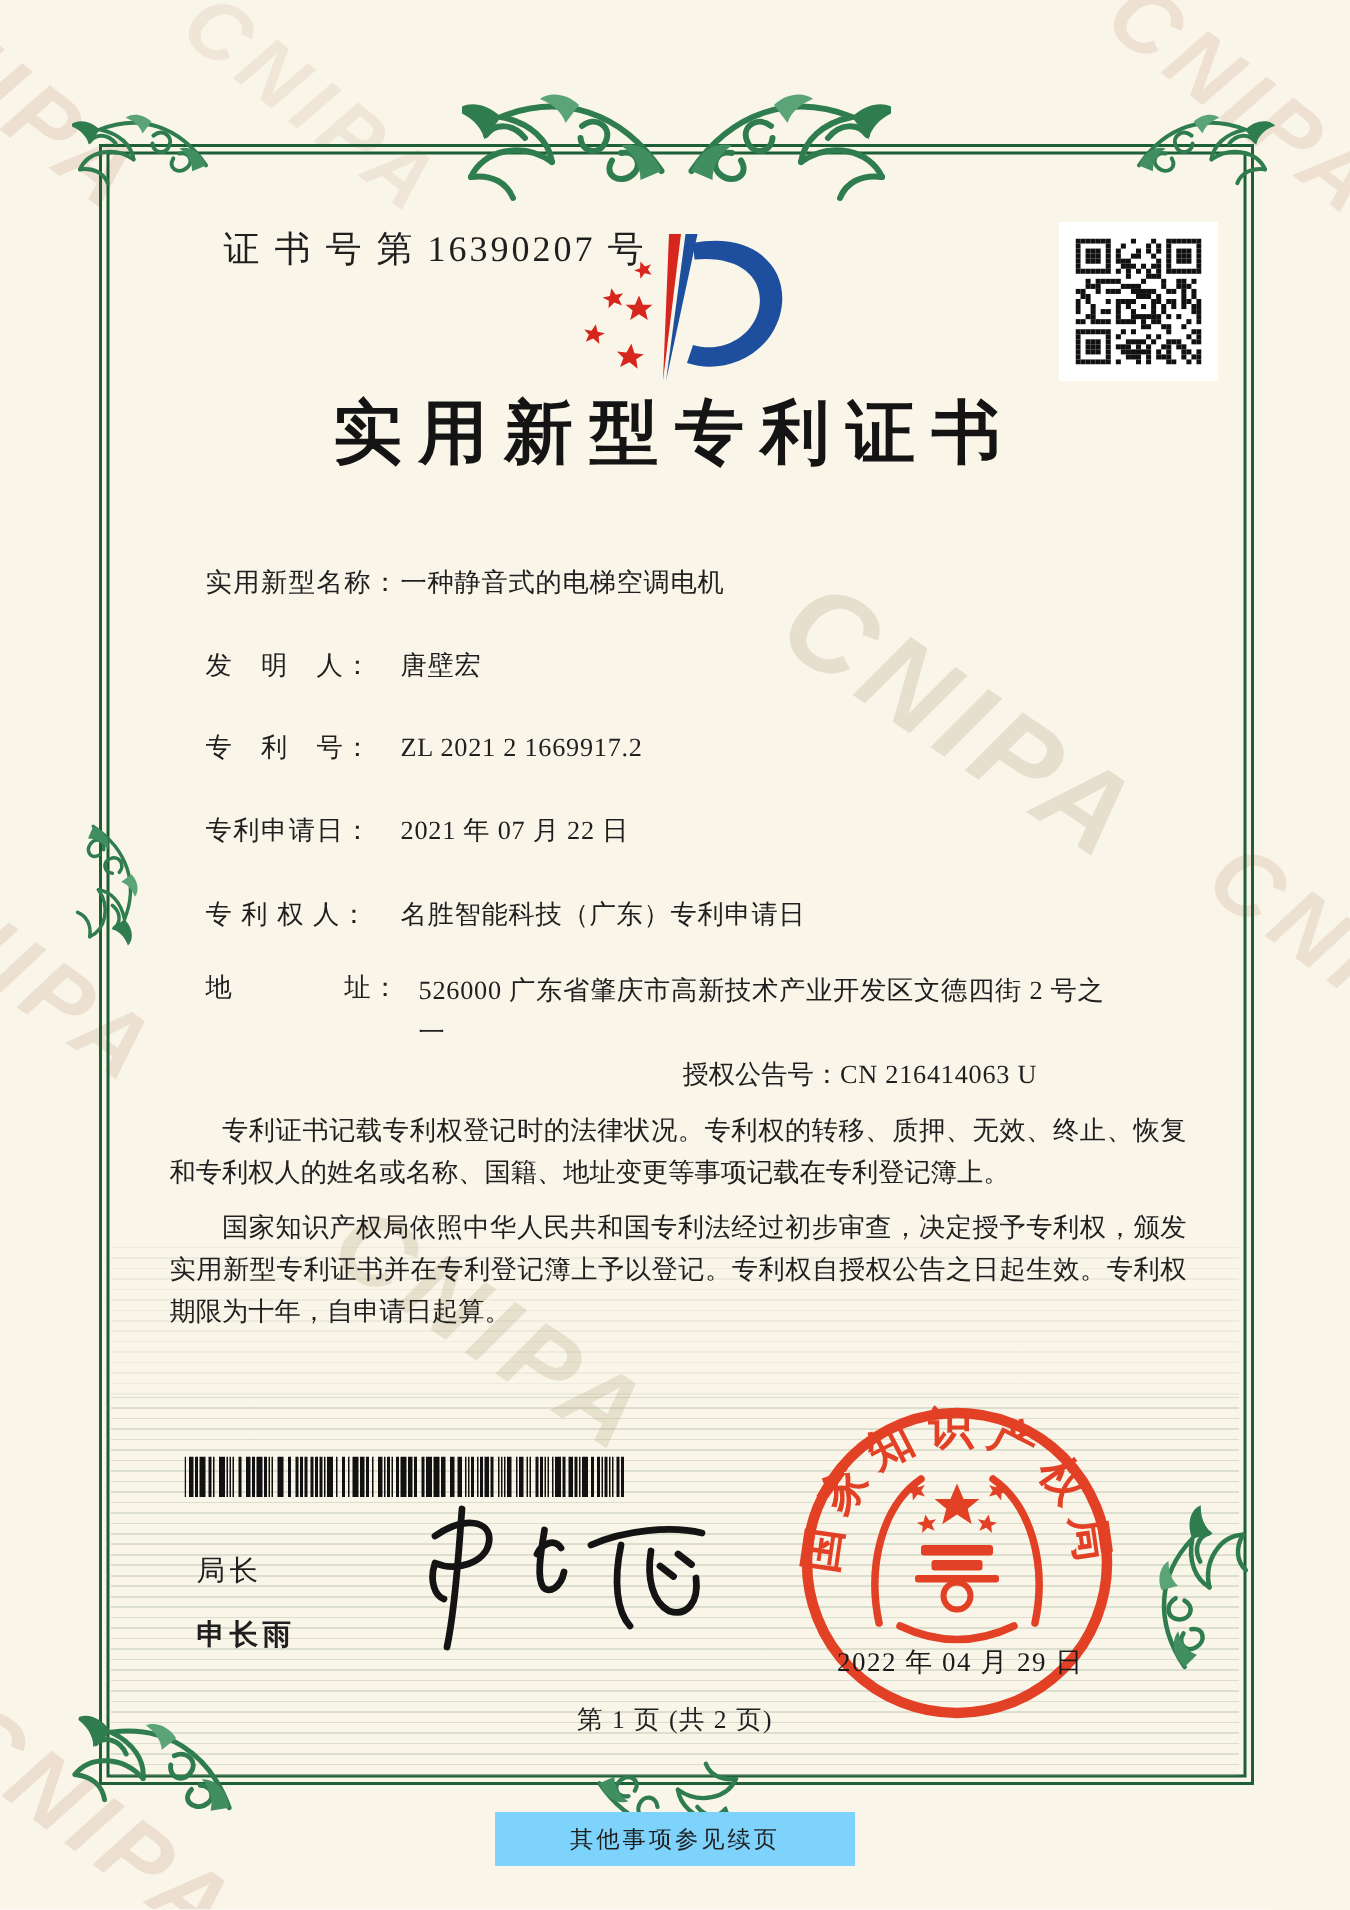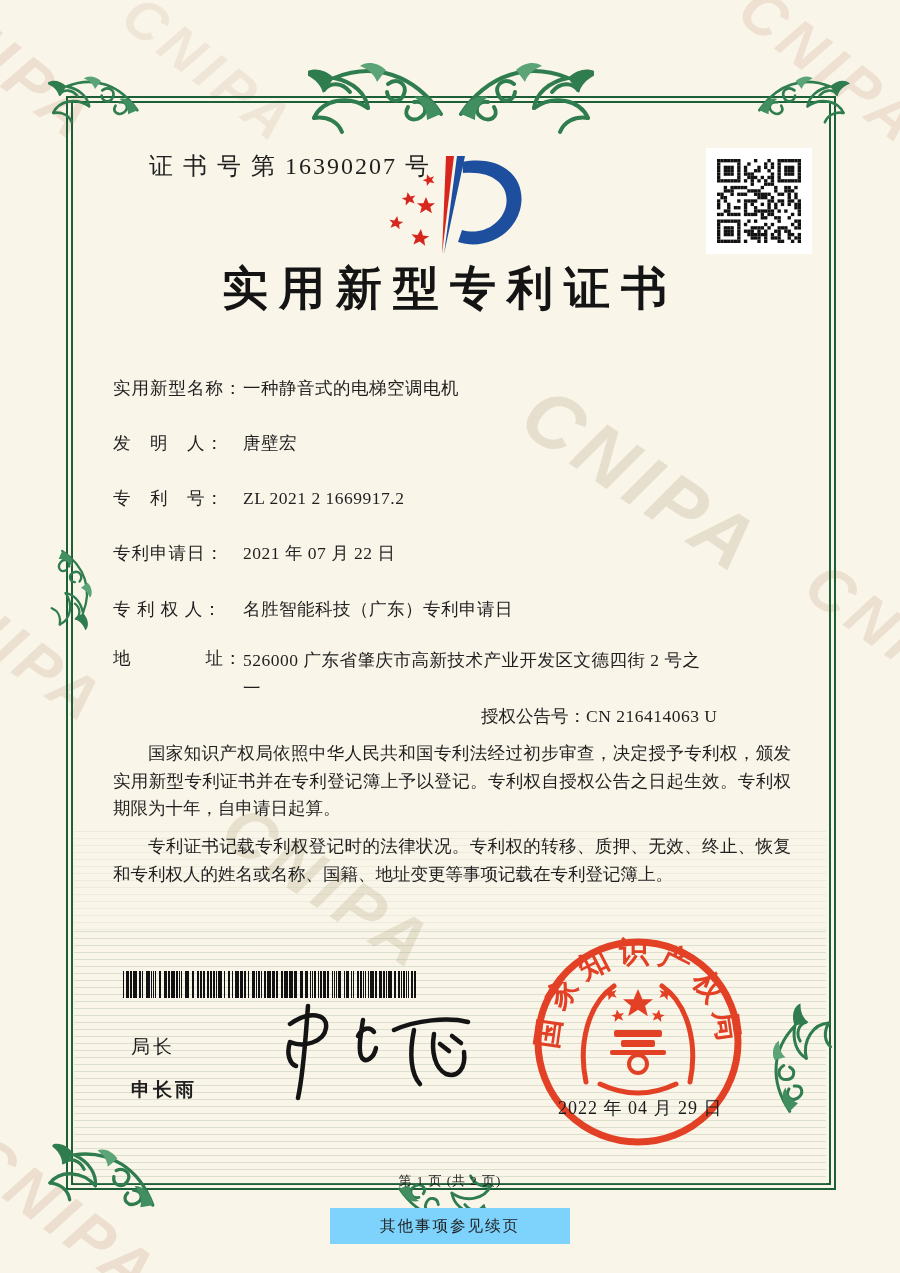--- a/index.html
+++ b/index.html
@@ -51,48 +51,48 @@
   }
   .logo{position:absolute; left:362px; top:146px; width:176px; height:118px;}
   .qr-panel{position:absolute; left:706px; top:148px; width:106px; height:106px; background:#fff;}
   .qr{position:absolute; left:717px; top:159px; width:84px; height:84px;}
   .cert-title{
     position:absolute; left:0; right:0; top:258px; text-align:center;
     font-size:46px; font-weight:bold; letter-spacing:11px; color:#141414;
   }
   
   .field-row{position:absolute; left:113px; font-size:17.5px; white-space:nowrap;}
-  .field-label{display:inline-block; min-width:130px; letter-spacing:1px;}
+  .field-label{display:inline-block; min-width:130px; letter-spacing:1px;margin-left:24px;}
   .field-value{letter-spacing:.5px;}
   .row-name{top:376px;} .row-inventor{top:431px;} .row-patno{top:486px;}
   .row-appdate{top:541px;} .row-patentee{top:597px;} .row-address{top:646px;}
   .row-address .field-value{
     display:inline-block; vertical-align:top; white-space:pre-line;
-    width:565px; line-height:1.6;
+    width:565px; line-height:1.6;margin-left:12px;
   }
   .row-grant{top:704px;}
-  .grant-no{position:absolute; left:342px; top:0; white-space:nowrap;margin-left:26px;}
+  .grant-no{position:absolute; left:342px; top:0; white-space:nowrap;}
   
   .body-text{
     position:absolute; left:113px; top:740px; width:678px;
     font-size:17.5px; line-height:1.58; text-align:justify;
   }
   .body-text p{margin:0 0 10px 0; text-indent:2em;}
   
   .barcode{position:absolute; left:123px; top:971px; width:295px; height:27px;}
   .commissioner-title{position:absolute; left:131px; top:1034px; font-size:19px; letter-spacing:3px;}
   .commissioner-name{position:absolute; left:131px; top:1077px; font-size:19px; letter-spacing:3px;font-weight:bold;}
   .signature{position:absolute; left:262px; top:1000px; width:235px; height:105px;}
   .seal{position:absolute; left:528px; top:932px; width:220px; height:220px; opacity:.93;}
   .seal-date{
     position:absolute; left:558px; top:1096px; font-size:18px; letter-spacing:1px;
     color:#1b1b1b; white-space:nowrap;
   }
   .page-number{
-    position:absolute; left:0; right:0; top:1172px; text-align:center; font-size:13px;
+    position:absolute; left:0; right:0; top:1135px; text-align:center; font-size:17px;
     letter-spacing:1px;
   }
   .continuation{
     position:absolute; left:330px; top:1208px; width:240px; height:36px;
     background:#7dd3fc; display:flex; align-items:center; justify-content:center;
     font-size:15.5px; letter-spacing:2px;
   }
 </style>
 </head>
 <body>
@@ -506,22 +506,22 @@
   </div>
   <div class="field-row row-address">
     <span class="field-label">地　　　　址：</span><span class="field-value">526000 广东省肇庆市高新技术产业开发区文德四街 2 号之
 一</span>
   </div>
   <div class="field-row row-grant">
     <span class="grant-no"><span>授权公告号：</span><span class="field-value">CN 216414063 U</span></span>
   </div>
 
   <div class="body-text">
+    <p>专利证书记载专利权登记时的法律状况。专利权的转移、质押、无效、终止、恢复和专利权人的姓名或名称、国籍、地址变更等事项记载在专利登记簿上。</p>
     <p>国家知识产权局依照中华人民共和国专利法经过初步审查，决定授予专利权，颁发实用新型专利证书并在专利登记簿上予以登记。专利权自授权公告之日起生效。专利权期限为十年，自申请日起算。</p>
-    <p>专利证书记载专利权登记时的法律状况。专利权的转移、质押、无效、终止、恢复和专利权人的姓名或名称、国籍、地址变更等事项记载在专利登记簿上。</p>
   </div>
 
   <svg id="barcode-svg" class="barcode" viewBox="0 0 295 27" preserveAspectRatio="none">
       <g fill="#111">
         <rect x="0" y="0" width="1" height="27"></rect>
         <rect x="3" y="0" width="3" height="27"></rect>
         <rect x="7" y="0" width="2" height="27"></rect>
         <rect x="10" y="0" width="4" height="27"></rect>
         <rect x="16" y="0" width="2" height="27"></rect>
         <rect x="19" y="0" width="1" height="27"></rect>

